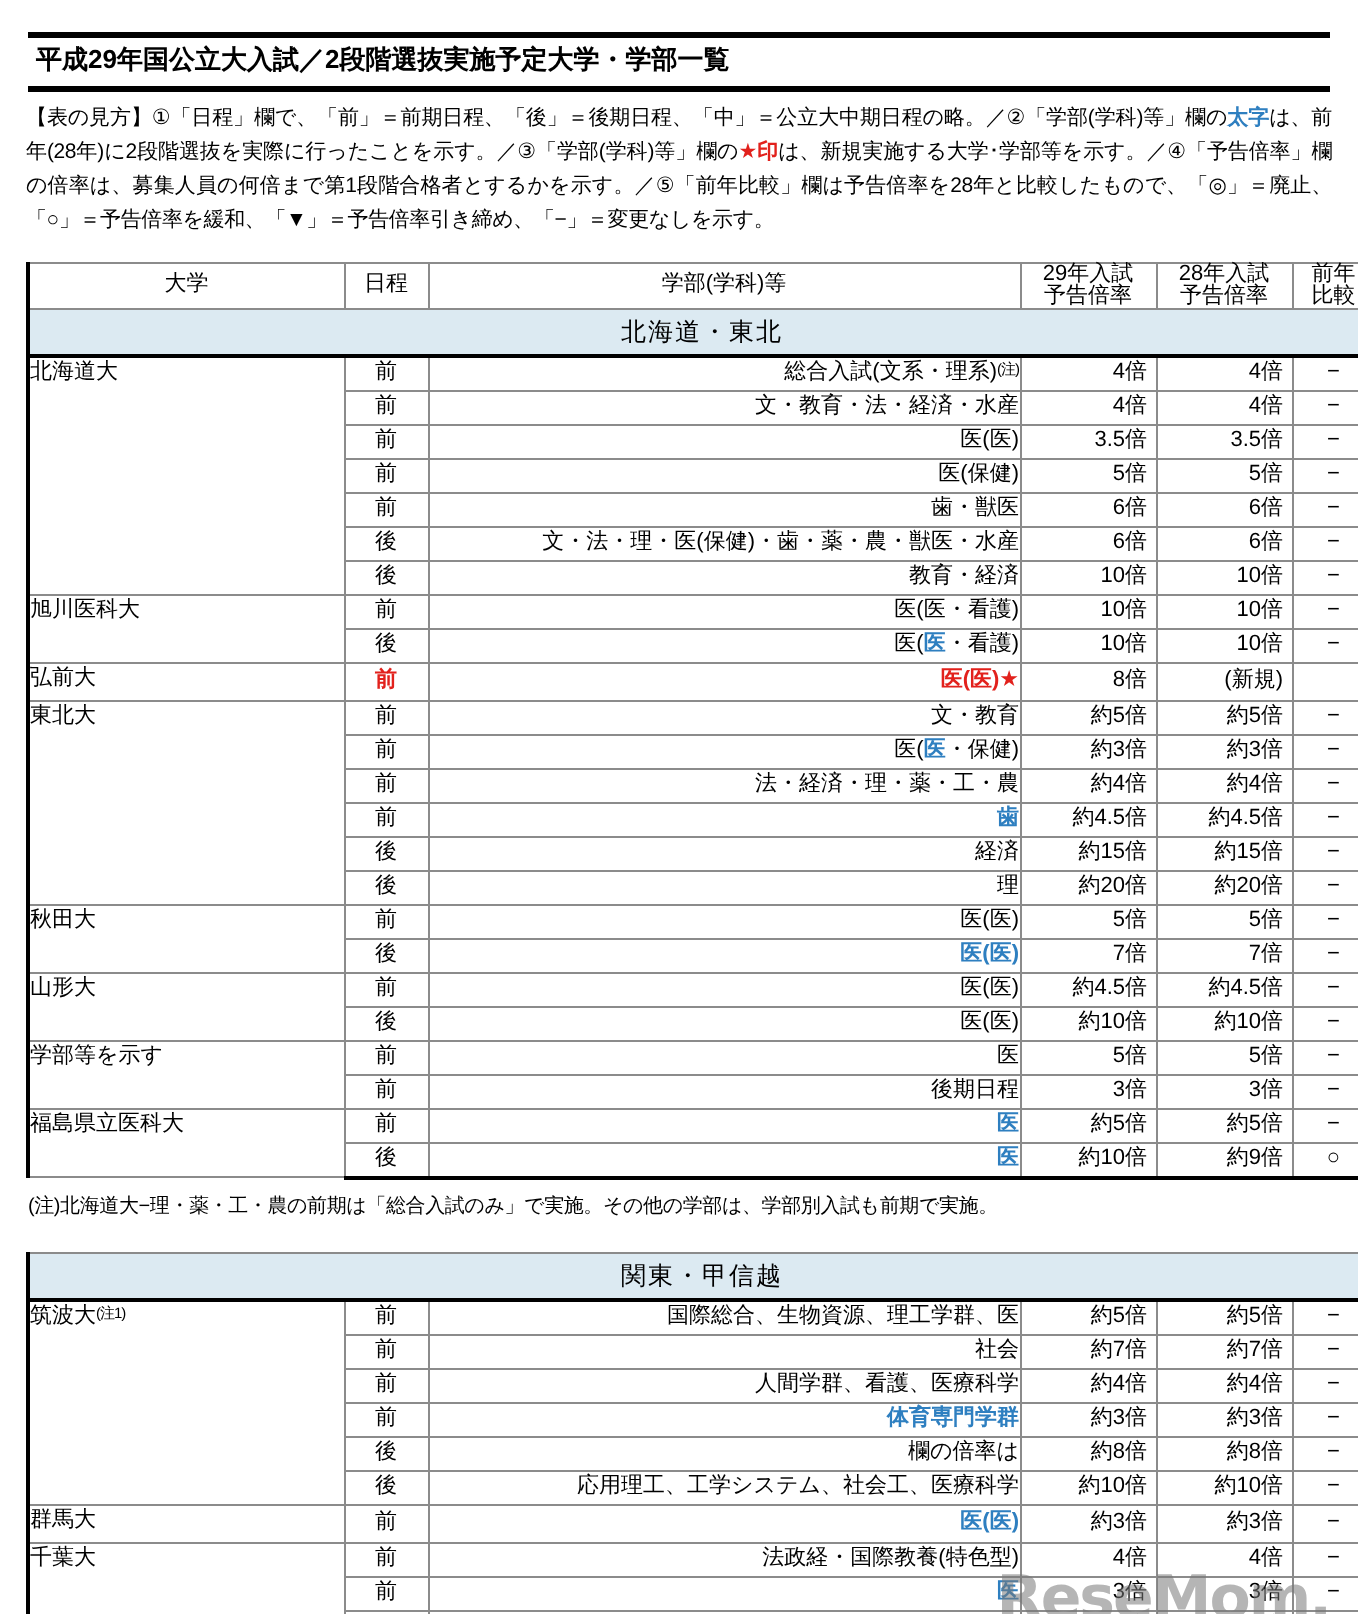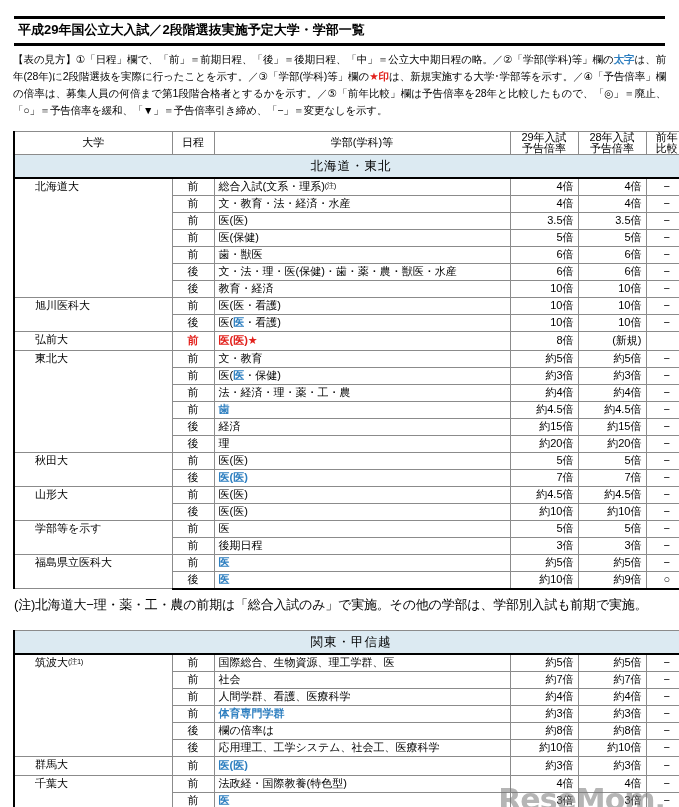--- a/index.html
+++ b/index.html
@@ -73,37 +73,37 @@
     font-size:12.5px;
     height:22px;
     border-left:2px solid #000;
     border-right:2px solid #000;
     border-top:1px solid #8b8b8b;
     border-bottom:2px solid #000;
     letter-spacing:1px;
   }
 
   td.uni{
-    text-align:left;padding-left:20px;white-space:nowrap;
+    text-align:left;padding-left:0;white-space:nowrap;
     border-left:2px solid #000;vertical-align:top;padding-top:2px;
   }
   td.nit{text-align:center;}
-  td.fac{text-align:left;padding-left:4px;white-space:nowrap;}
+  td.fac{text-align:right;padding-left:4px;white-space:nowrap;}
   td.rate{text-align:right;padding-right:4px;}
   td.cmp{text-align:center;border-right:2px solid #000;}
 
   tr.grp-top > td{border-top:1.6px solid #000;}
   tr.last-row > td{border-bottom:2px solid #000;}
 
   .blue{color:#2e7fc0;font-weight:bold;}
   .red{color:#e2211c;font-weight:bold;}
   .sup{font-size:7.5px;vertical-align:2px;letter-spacing:-0.5px;}
 
   
-  .note{margin:6px 14px 16px 14px;font-size:13px;letter-spacing:-0.2px;}
+  .note{margin:6px 14px 16px 14px;font-size:10px;letter-spacing:-0.2px;}
 
   
   .watermark{
     position:absolute;right:14px;bottom:6px;
     font-size:30px;font-weight:bold;font-style:normal;
     color:rgba(120,120,120,0.55);
     letter-spacing:-1px;
     pointer-events:none;
     font-family:"DejaVu Sans",sans-serif;
   }

